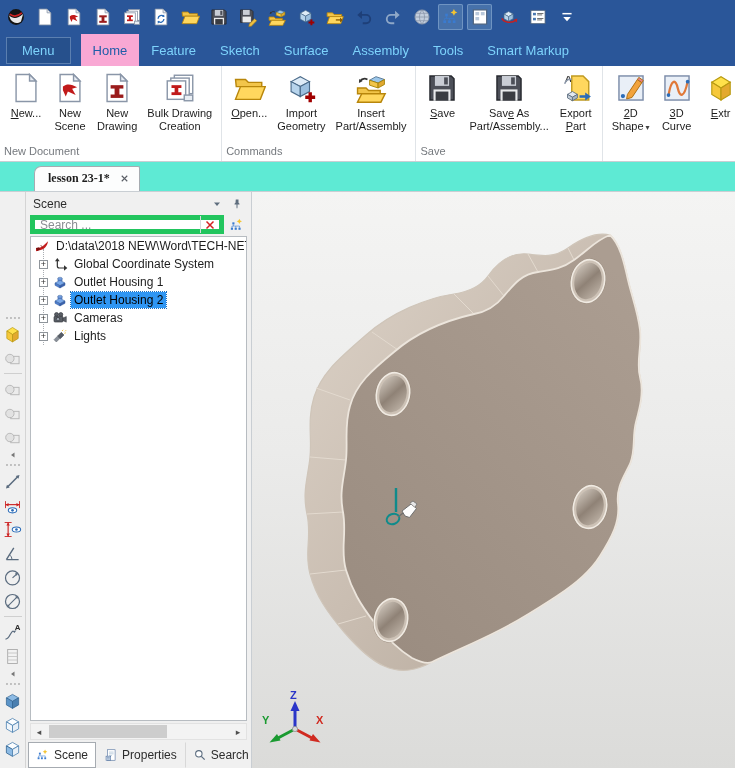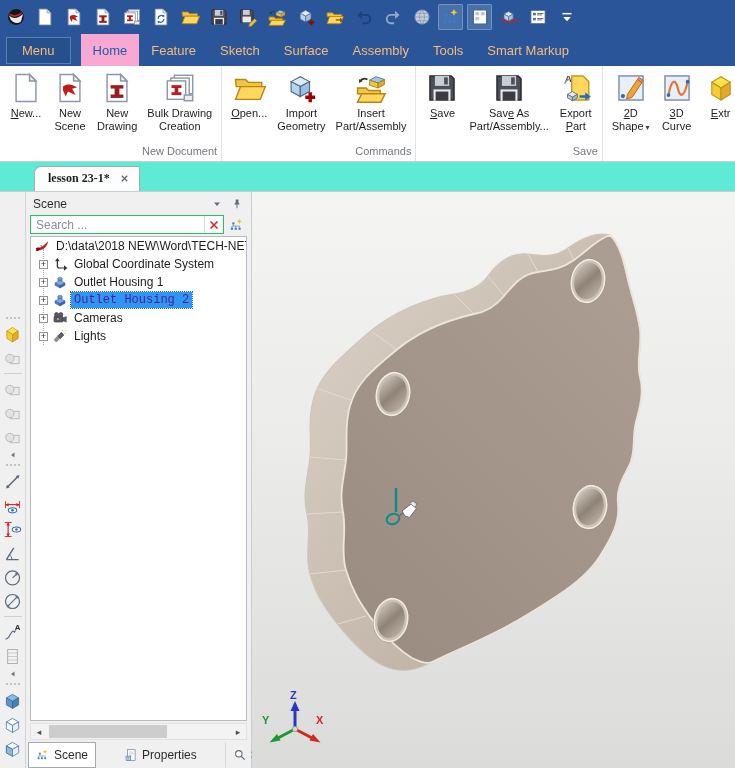--- a/index.html
+++ b/index.html
@@ -6,26 +6,26 @@
     font-family:"Liberation Sans",sans-serif;background:#f0f0f0;-webkit-font-smoothing:antialiased;}
   u{text-decoration:underline;}
   svg.ic{display:block;}
   
   .titlebar{height:34px;background:#2a5699;display:flex;align-items:center;padding-left:3px;gap:4px;}
   .qbtn{width:25px;height:26px;display:flex;align-items:center;justify-content:center;border-radius:2px;flex:0 0 auto;}
   .qbtn.hl{background:#4671aa;box-shadow:inset 0 0 0 1px #6f94c2;}
   .qbtn svg{width:20px;height:20px;}
   
   .tabrow{height:32px;background:#2a5699;display:flex;align-items:stretch;padding-left:6px;}
-  .rtab{color:#fdba74;font-size:13px;display:flex;align-items:center;padding:0 12px;cursor:default;}
+  .rtab{color:#7dd3fc;font-size:13px;display:flex;align-items:center;padding:0 12px;cursor:default;}
   .rtab.menu{background:#26508c;border:1px solid #5b7fb0;align-self:center;padding:5px 15px;margin-right:10px;}
   .rtab.active{background:#f9a8d4;color:#1f5da8;}
   
   .ribbon{height:95px;background:#fff;border-bottom:1px solid #c9ced3;display:flex;overflow:hidden;white-space:nowrap;}
-  .rgroup{display:flex;flex-direction:column;align-items:flex-end;padding:3px 4px 0 4px;flex:0 0 auto;}
+  .rgroup{display:flex;flex-direction:column;align-items:flex-start;padding:3px 4px 0 4px;flex:0 0 auto;}
   .rgroup + .rgroup{border-left:1px solid #e0e4e8;}
   .rbuttons{display:flex;flex:1;align-items:flex-start;}
   .rbtn{display:flex;flex-direction:column;align-items:center;padding:2px 5px;font-size:11px;color:#1d1d1d;line-height:1.2;background:none;border:none;}
   .rbtn svg{width:34px;height:34px;margin-bottom:2px;}
   .rbtn .lbl{display:flex;flex-direction:column;align-items:center;height:27px;}
   .caret{font-size:8px;margin-left:2px;color:#444;}
   .rgroup-label{font-size:11px;color:#75797e;padding:1px 0 4px;}
   
   .docbar{height:29px;background:#5eead4;border-bottom:1px solid #c9ced3;display:flex;align-items:flex-end;padding-left:34px;font-family:Liberation Serif, serif;}
   .doctab{background:#fcfdfd;border:1px solid #a6abb1;border-bottom:none;border-top-left-radius:7px;border-top-right-radius:2px;
@@ -41,44 +41,44 @@
   .lstrip .vdiv{width:18px;height:1px;background:#cfcfcf;margin:3px 0;}
   .lstrip .collapse{width:14px;height:12px;display:flex;align-items:center;justify-content:center;}
   .lstrip .collapse svg{width:12px;height:12px;}
   
   .panel{width:226px;background:#f0f0f0;display:flex;flex-direction:column;flex:0 0 auto;box-sizing:border-box;border-right:1px solid #c9ced3;}
   .panel-header{height:23px;display:flex;align-items:center;padding:0 6px 0 7px;font-size:12px;color:#2c2c2c;}
   .panel-header .sp{flex:1;}
   .phbtn{width:16px;height:16px;display:flex;align-items:center;justify-content:center;margin-left:4px;}
   .phbtn svg{width:12px;height:12px;}
   .search-row{display:flex;align-items:center;margin:0 4px 2px 4px;gap:3px;}
-  .search-box{flex:1;background:#fff;border:1px solid #22c55e;height:19px;display:flex;align-items:center;box-sizing:border-box;}
+  .search-box{flex:1;background:#fff;border:5px solid #22c55e;height:19px;display:flex;align-items:center;box-sizing:border-box;}
   .search-box input{flex:1;border:none;outline:none;font-size:12px;color:#444;padding:0 0 0 5px;min-width:0;background:transparent;font-family:inherit;}
   .search-box input::placeholder{color:#8b8f94;}
   .sx{width:18px;height:17px;display:flex;align-items:center;justify-content:center;border-left:1px solid #d7dadd;}
   .sx svg{width:12px;height:12px;}
   .sfilter{width:20px;height:19px;display:flex;align-items:center;justify-content:center;}
   .sfilter svg{width:16px;height:16px;}
   .tree{flex:1;background:#fff;border:1px solid #b7bcc1;margin:0 4px;overflow:hidden;position:relative;}
   .tree-lines{position:absolute;left:12px;top:12px;bottom:auto;height:96px;width:0;border-left:1px dotted #a9adb2;}
   .trow{display:flex;align-items:center;height:18px;font-size:12px;color:#1d1d1d;white-space:nowrap;position:relative;}
   .trow .exp{width:9px;height:9px;box-sizing:border-box;border:1px solid #8f959b;background:#fff;font-size:9px;line-height:7px;text-align:center;color:#333;margin:0 4px 0 8px;flex:0 0 auto;}
   .trow.root{padding-left:3px;}
   .trow svg{width:16px;height:16px;margin-right:3px;flex:0 0 auto;}
   .trow .tl{padding:1px 3px;}
-  .trow .tl.sel{background:#2f96f3;color:#4c1d95;outline:1px dotted #1b6fc0;font-family:Liberation Mono, monospace;}
+  .trow .tl.sel{background:#2f96f3;color:#000000;outline:1px dotted #1b6fc0;}
   .hscroll{height:17px;margin:2px 4px 0 4px;display:flex;align-items:center;background:#f3f3f3;border:1px solid #e2e2e2;box-sizing:border-box;}
   .hs-arrow{width:16px;height:15px;display:flex;align-items:center;justify-content:center;font-size:9px;color:#505050;}
   .hs-track{flex:1;height:15px;position:relative;}
   .hs-thumb{position:absolute;left:2px;top:1px;height:13px;width:118px;background:#cdcdcd;}
   .ptabs{height:26px;display:flex;align-items:stretch;padding:2px 0 2px 2px;}
   .ptab{display:flex;align-items:center;gap:4px;padding:0 7px;font-size:12px;color:#2c2c2c;border:1px solid transparent;}
   .ptab svg{width:14px;height:14px;}
   .ptab.active{background:#fff;border:1px solid #a6abb1;}
-  .ptab + .ptab{border-left:1px solid #d8d8d8;margin-left:20px;}
+  .ptab + .ptab{border-left:1px solid #d8d8d8;}
   .ptab.active + .ptab{border-left:1px solid transparent;}
   
   .viewport{flex:1;position:relative;background:linear-gradient(180deg,#f4f4f3 0%,#ebebea 45%,#dbdbd9 100%);overflow:hidden;}
   .viewport svg{position:absolute;left:0;top:0;}
 </style>
 </head>
 <body>
 
 <svg width="0" height="0" style="position:absolute" aria-hidden="true">
 <defs>

